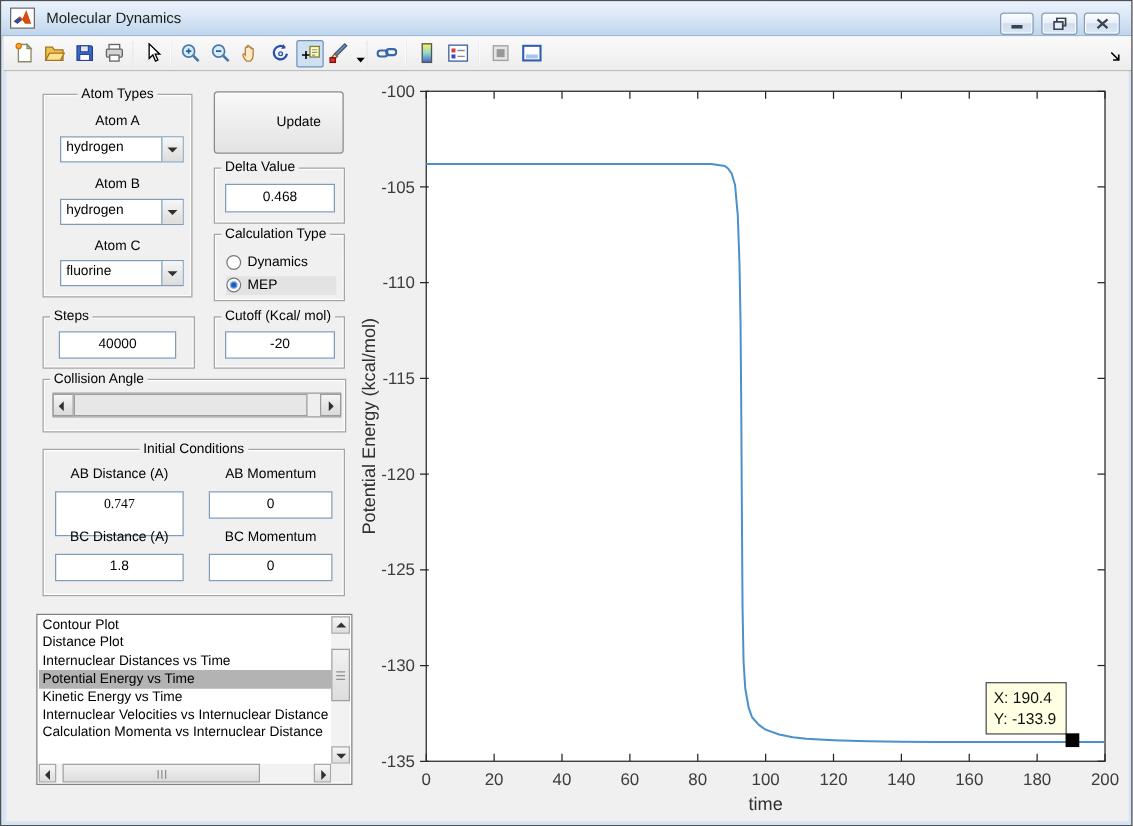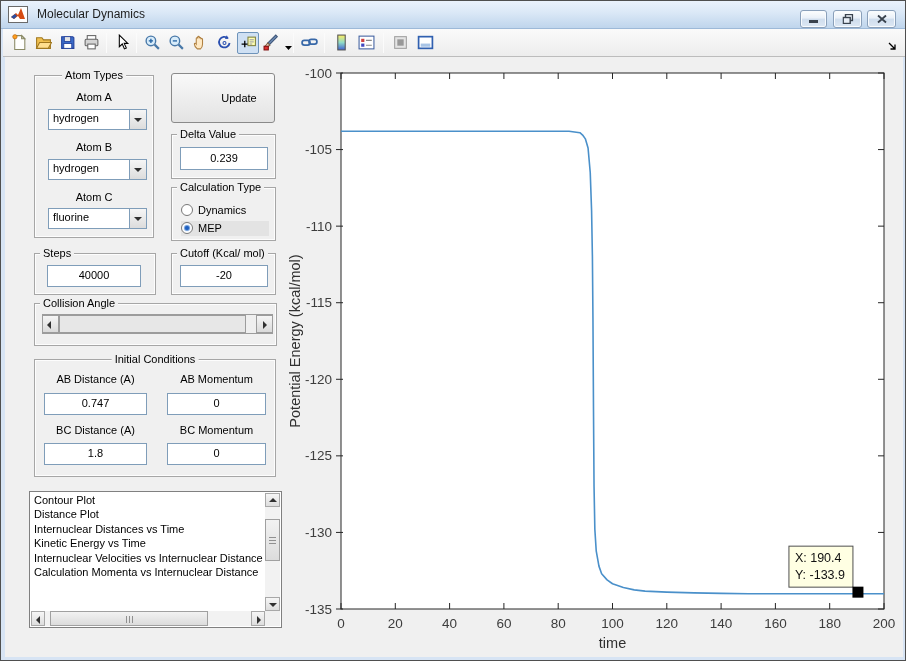--- a/index.html
+++ b/index.html
@@ -296,21 +296,21 @@
     <span class="combo-btn">
         <span class="tri tri-down"></span>
       </span>
   </div>
 
   <div class="pushbtn" style="left:170px;top:72px;width:104px;height:50px;line-height:48px;">Update</div>
 
   <div class="group" style="left:170px;top:133px;width:105px;height:45px;">
     <span class="group-label gl-left">Delta Value</span>
   </div>
-  <div class="edit" style="left:179px;top:146px;width:88px;height:23px;line-height:21px;">0.239</div>
+  <div class="edit" style="left:179px;top:146px;width:88px;height:23px;line-height:21px;">0.468</div>
 
   <div class="group" style="left:170px;top:186px;width:105px;height:54px;">
     <span class="group-label gl-left">Calculation Type</span>
   </div>
   <div class="radio-row" style="left:180px;top:202px;width:88px;">
     <span class="radio-dot"></span>
     <span class="radio-label">Dynamics</span>
   </div>
   <div class="radio-row hl" style="left:180px;top:220px;width:88px;">
     <span class="radio-dot on"></span>
@@ -338,32 +338,33 @@
     <span class="sl-btn" style="right:-1px;">
         <span class="tri tri-right"></span>
       </span>
   </div>
 
   <div class="group" style="left:33px;top:358px;width:242px;height:118px;">
     <span class="group-label gl-center">Initial Conditions</span>
   </div>
   <div class="ctl-label" style="left:43px;top:372px;width:103px;">AB Distance (A)</div>
   <div class="ctl-label" style="left:166px;top:372px;width:99px;">AB Momentum</div>
-  <div class="edit" style="left:43px;top:392px;width:103px;height:22px;">0.747</div>
+  <div class="edit" style="left:43px;top:392px;width:103px;height:36px;font-family:Liberation Serif, serif;">0.747</div>
   <div class="edit" style="left:166px;top:392px;width:99px;height:22px;">0</div>
   <div class="ctl-label" style="left:43px;top:423px;width:103px;">BC Distance (A)</div>
   <div class="ctl-label" style="left:166px;top:423px;width:99px;">BC Momentum</div>
   <div class="edit" style="left:43px;top:442px;width:103px;height:22px;">1.8</div>
   <div class="edit" style="left:166px;top:442px;width:99px;height:22px;">0</div>
 
   <div class="listbox" style="left:28px;top:490px;width:253px;height:137px;">
     <div class="lb-items" id="lb-items">
         <div class="lb-row">Contour Plot</div>
         <div class="lb-row">Distance Plot</div>
         <div class="lb-row">Internuclear Distances vs Time</div>
+        <div class="lb-row selected">Potential Energy vs Time</div>
         <div class="lb-row">Kinetic Energy vs Time</div>
         <div class="lb-row">Internuclear Velocities vs Internuclear Distance</div>
         <div class="lb-row">Calculation Momenta vs Internuclear Distance</div>
       </div>
 
     <div class="sb" style="right:1px;top:1px;width:15px;bottom:16px;">
       <span class="sb-btn" style="left:0;top:0;width:15px;height:14px;">
           <span class="tri tri-up"></span>
         </span>
       <span class="sb-thumb" style="left:0;top:26px;width:15px;height:42px;">

